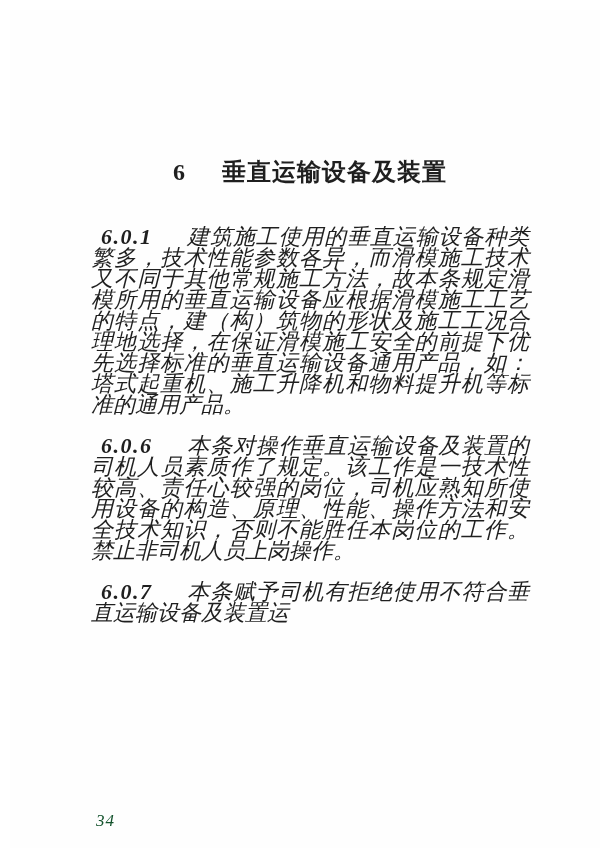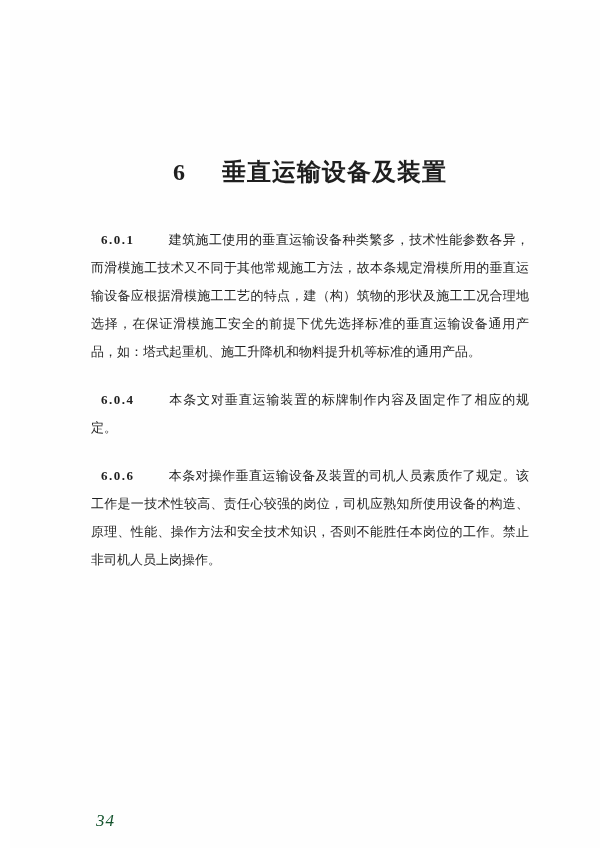--- a/index.html
+++ b/index.html
@@ -30,24 +30,25 @@
   .chapter-title .chap-num {
     margin-right: 16px;
   }
   .body-text {
     position: absolute;
     top: 196px;
     left: 61px;
     width: 478px;
   }
   .section {
-    font-size: 13px;
-    line-height: 28px;
+    font-size: 22px;
+    line-height: 21px;
     text-align: justify;
     text-justify: inter-ideograph;
+    font-style: italic;
   }
   .sec-num {
     font-weight: bold;
     letter-spacing: 1.5px;
     margin-right: 14px;
     font-family: "Liberation Serif", "DejaVu Serif", serif;
   }
   .page-number {
     position: absolute;
     left: 76px;
@@ -60,19 +61,19 @@
 </style>
 </head>
 <body>
 
 <div class="page">
 
   <h1 class="chapter-title"><span class="chap-num">6</span><span>垂直运输设备及装置</span></h1>
 
   <div class="body-text">
     <p class="section"><span class="sec-num">6.0.1</span><span>建筑施工使用的垂直运输设备种类繁多，技术性能参数各异，而滑模施工技术又不同于其他常规施工方法，故本条规定滑模所用的垂直运输设备应根据滑模施工工艺的特点，建（构）筑物的形状及施工工况合理地选择，在保证滑模施工安全的前提下优先选择标准的垂直运输设备通用产品，如：塔式起重机、施工升降机和物料提升机等标准的通用产品。</span></p>
-    <p class="section"><span class="sec-num">6.0.4</span><span>本条文对垂直运输装置的标牌制作内容及固定作了相应的规定。</span></p>
     <p class="section"><span class="sec-num">6.0.6</span><span>本条对操作垂直运输设备及装置的司机人员素质作了规定。该工作是一技术性较高、责任心较强的岗位，司机应熟知所使用设备的构造、原理、性能、操作方法和安全技术知识，否则不能胜任本岗位的工作。禁止非司机人员上岗操作。</span></p>
+    <p class="section"><span class="sec-num">6.0.7</span><span>本条赋予司机有拒绝使用不符合垂直运输设备及装置运</span></p>
   </div>
 
   <div class="page-number">34</div>
 
 </div>
 
 </body></html>

